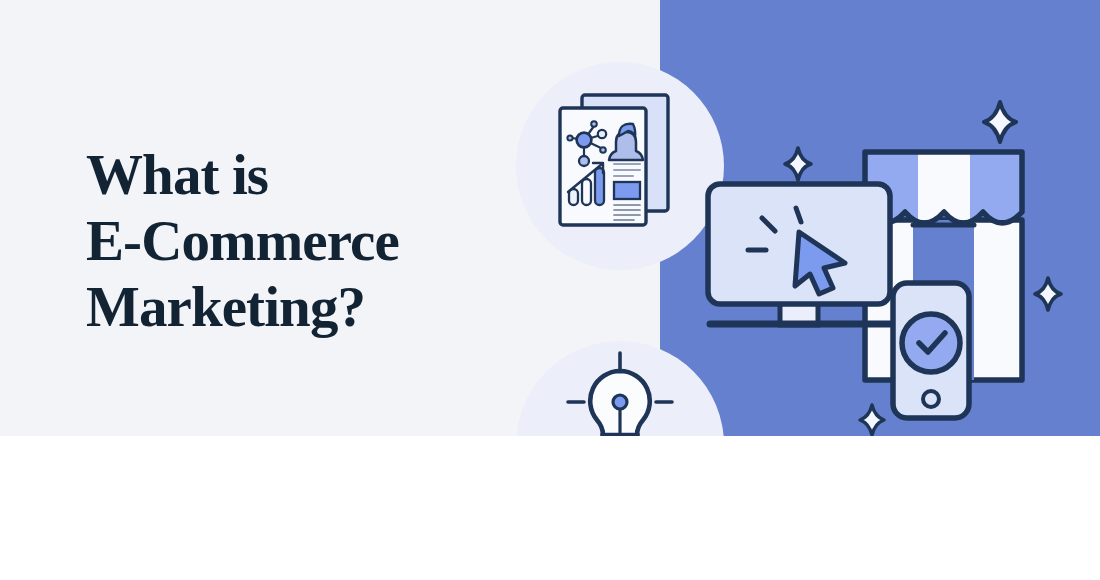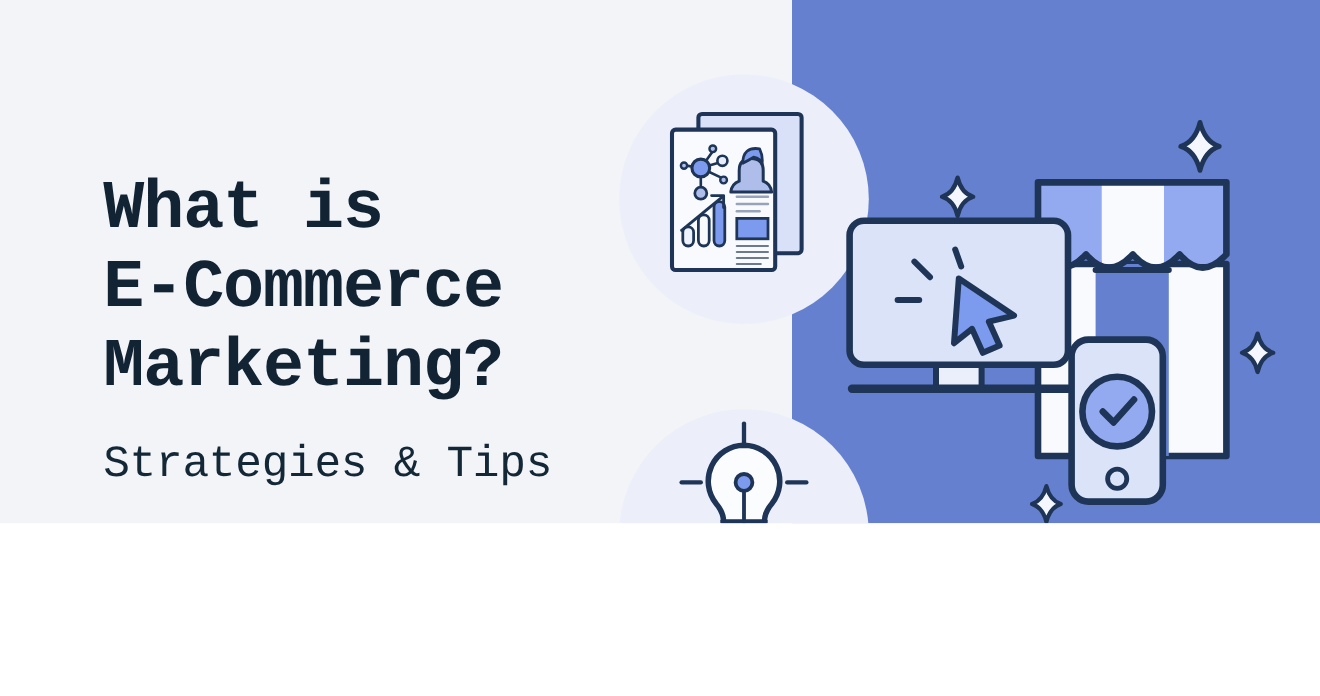--- a/index.html
+++ b/index.html
@@ -5,21 +5,21 @@
   html, body {
     margin: 0;
     padding: 0;
     background: #ffffff;
   }
   .banner {
     position: relative;
     width: 1100px;
     height: 436px;
     overflow: hidden;
-    font-family: Liberation Mono, monospace;
+    font-family: Liberation Serif, serif;
     background: #f9a8d4;
   }
   .panel-left {
     position: absolute;
     left: 0; top: 0;
     width: 660px; height: 580px;
     background: #f2f4f8;
   }
   .panel-right {
     position: absolute;
@@ -79,21 +79,20 @@
 
 <div class="banner">
 
   <div class="panel-left"></div>
   <div class="panel-right"></div>
 
   <div class="copy">
     <h1 class="headline">What is
 E-Commerce
 Marketing?</h1>
-    <p class="subhead">Strategies &amp; Tips</p>
   </div>
 
   <div class="badge badge-docs">
     <svg width="208" height="208" viewBox="0 0 208 208">
 
       <rect x="66" y="33" width="86" height="116" rx="3" fill="#d9e1f8" stroke="#1e3557" stroke-width="3.4"></rect>
 
       <rect x="44" y="46" width="86" height="117" rx="3" fill="#f8fafd" stroke="#1e3557" stroke-width="3.4"></rect>
 
       <g stroke="#1e3557" stroke-width="2.2" fill="none" stroke-linecap="round">

